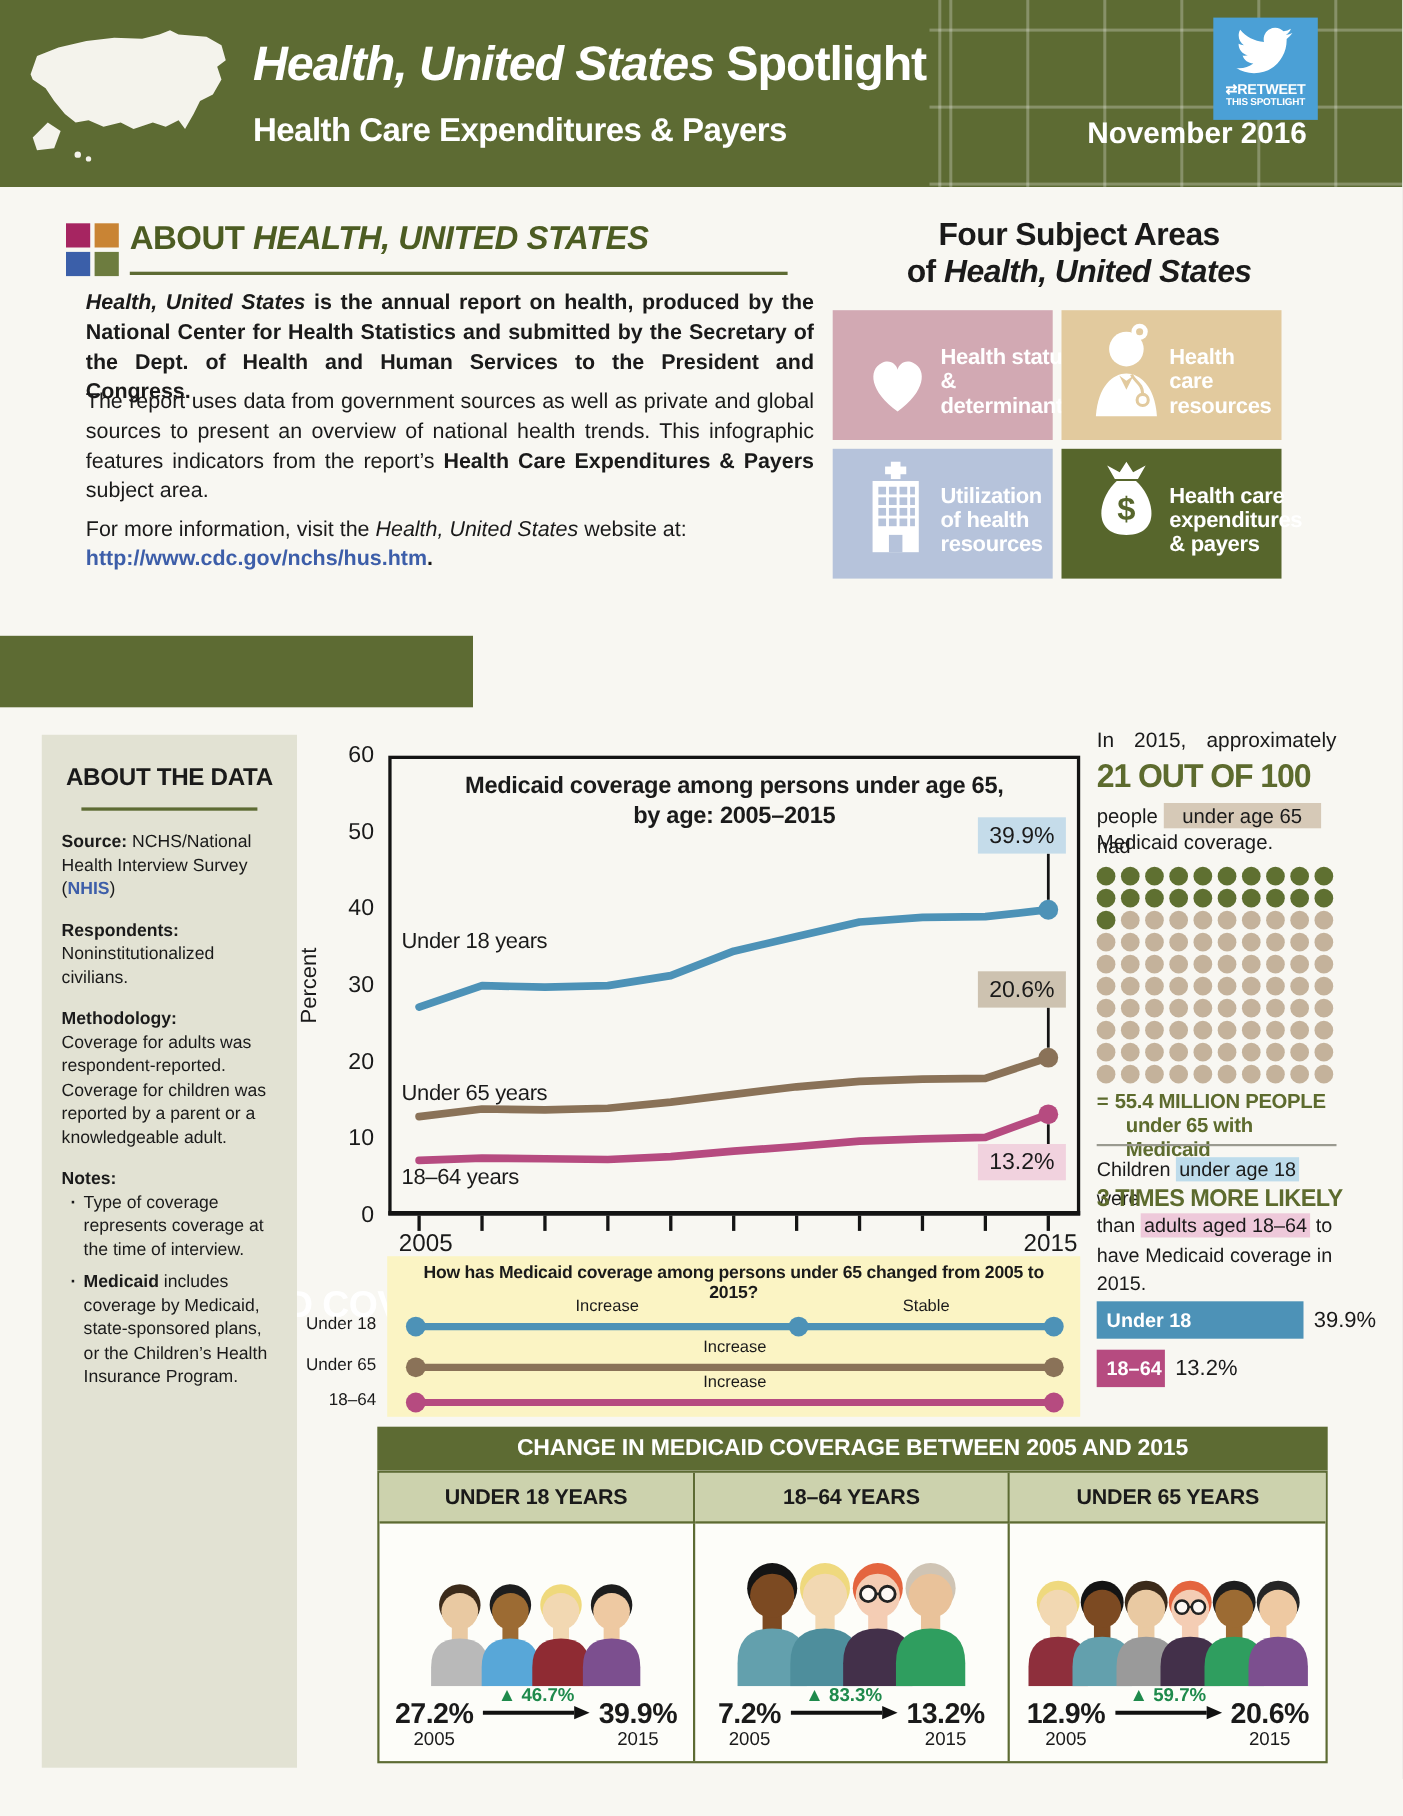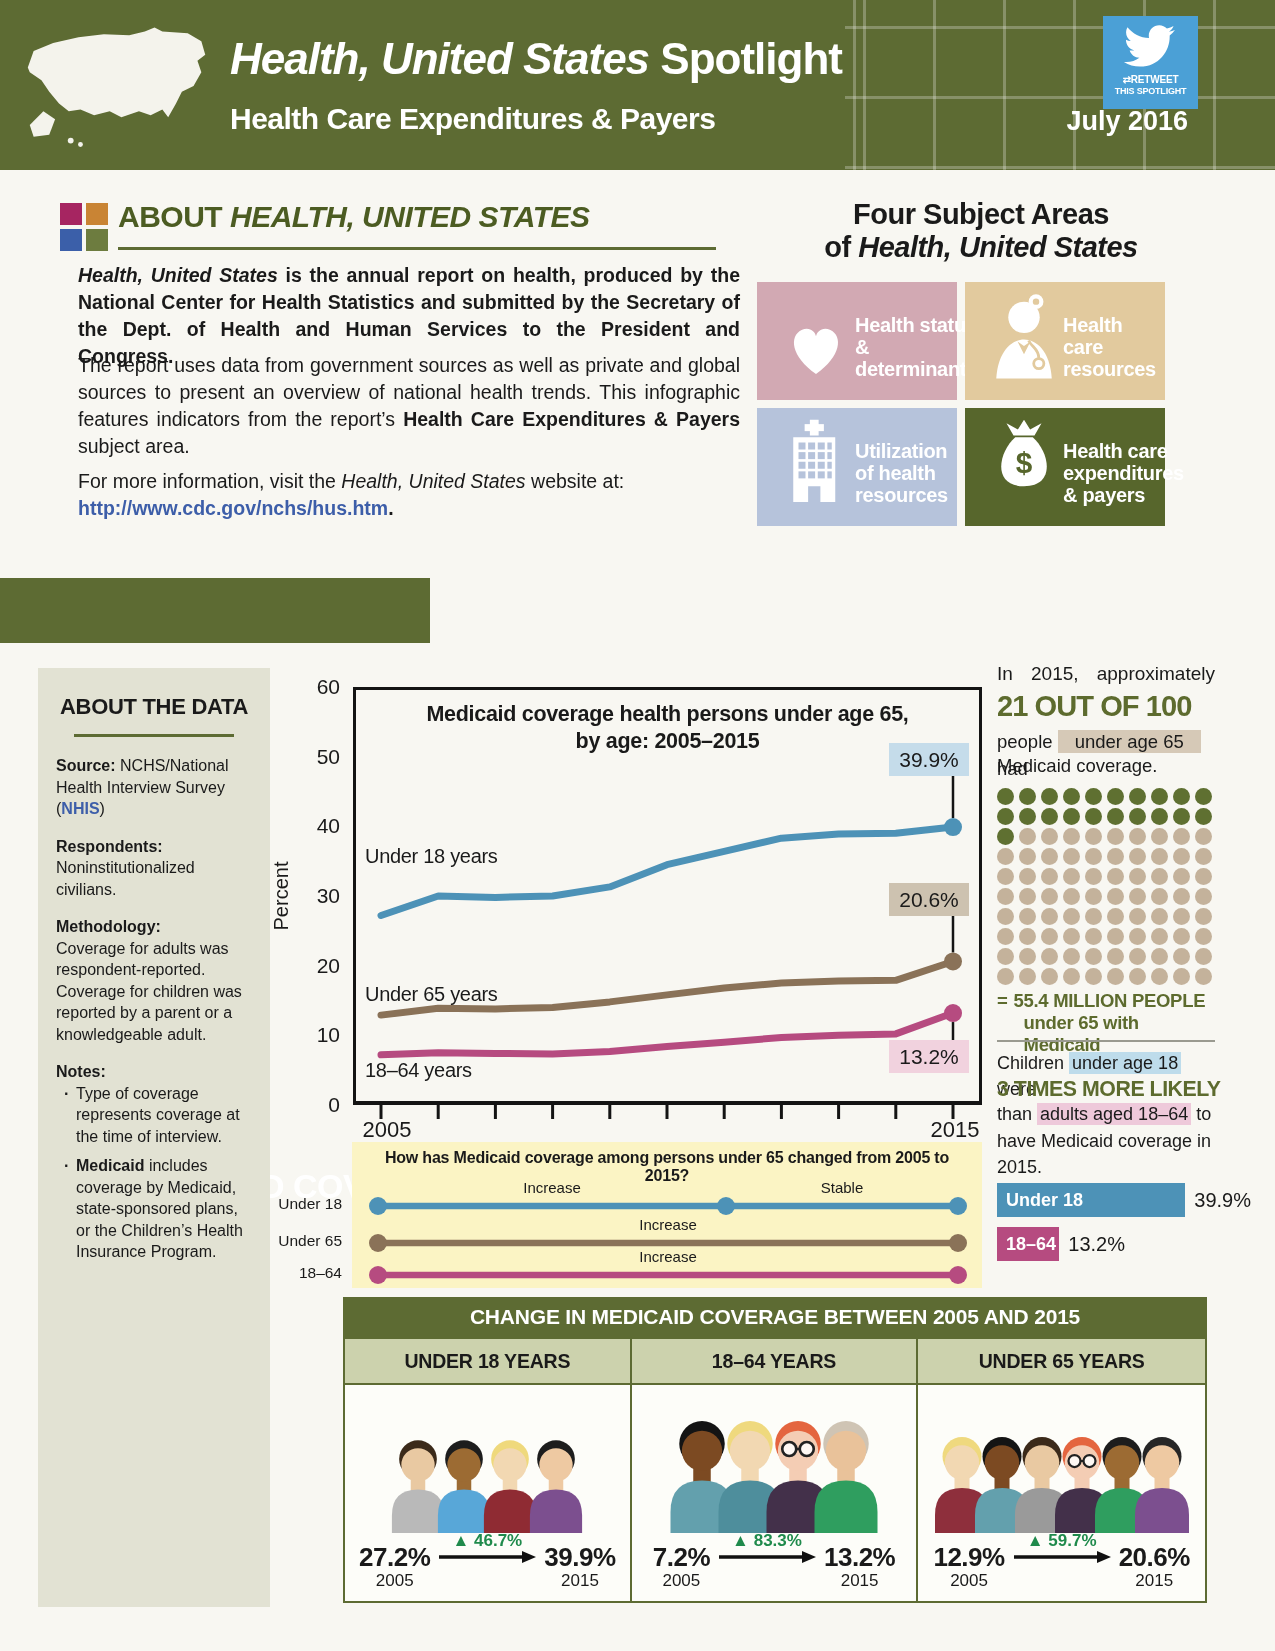--- a/index.html
+++ b/index.html
@@ -15,21 +15,21 @@
   #hgrid{left:845px;top:0;width:430px;height:170px;
     background-image:repeating-linear-gradient(to right,rgba(255,255,255,.26) 0 3px,transparent 3px 70px),
                      repeating-linear-gradient(to bottom,rgba(255,255,255,.26) 0 3px,transparent 3px 70px);
     background-position:18px 26px,18px 26px;}
   #usmap{left:20px;top:20px;}
   #h-title{left:230px;top:34px;width:760px;font-size:44px;color:#fff;letter-spacing:-1px;white-space:nowrap;}
   #h-sub{left:230px;top:102px;width:700px;font-size:30px;color:#fff;font-weight:bold;letter-spacing:-0.5px;}
   #h-date{left:950px;top:106px;width:238px;font-size:27px;color:#fff;font-weight:bold;text-align:right;}
   #badge{left:1103px;top:16px;width:95px;height:93px;background:#4ba0d6;color:#fff;text-align:center;cursor:pointer;}
   #badge .bird{margin-top:8px;}
-  #badge .rt{font-size:10px;font-weight:bold;line-height:12px;letter-spacing:-0.2px;}
+  #badge .rt{font-size:13px;font-weight:bold;line-height:12px;letter-spacing:-0.2px;}
   #badge .rt2{font-size:9px;font-weight:bold;line-height:11px;letter-spacing:-0.2px;}
 
   
   .sq-grid{display:grid;grid-template-columns:22px 22px;grid-template-rows:22px 22px;gap:4px;}
   #about-squares{left:60px;top:203px;}
   #about-title{left:118px;top:200px;width:620px;font-size:30px;color:#4c5c22;font-weight:bold;letter-spacing:-0.5px;white-space:nowrap;}
   #about-rule{left:118px;top:247px;width:598px;height:3px;background:#5d6b33;}
   .para{left:78px;width:662px;font-size:19.5px;line-height:27px;text-align:justify;}
   #p1{top:262px;font-weight:bold;}
   #p2{top:352px;}
@@ -127,21 +127,21 @@
   <div id="header" class="abs">
     <div id="hgrid" class="abs"></div>
     <svg id="usmap" class="abs" width="195" height="130" viewBox="0 0 200 130">
       <path fill="#f4f3ec" d="M8 47 L14 30 L34 22 L60 16 L86 13 L112 14 L128 10 L138 6 L146 10 L172 12 L186 20 L190 34 L182 40 L186 52 L178 66 L166 72 L160 84 L152 98 L146 90 L134 96 L122 92 L104 98 L92 92 L76 96 L62 90 L50 92 L40 84 L30 72 L22 60 L10 52 Z"></path>
       <path fill="#f4f3ec" d="M10 106 L24 92 L36 100 L30 116 L14 118 Z"></path>
       <circle cx="52" cy="122" r="3" fill="#f4f3ec"></circle>
         <circle cx="62" cy="126" r="2.5" fill="#f4f3ec"></circle>
     </svg>
     <div id="h-title" class="abs b"><span class="i">Health, United States</span><span> Spotlight</span></div>
     <div id="h-sub" class="abs">Health Care Expenditures &amp; Payers</div>
-    <div id="h-date" class="abs">July 2016</div>
+    <div id="h-date" class="abs">November 2016</div>
     <div id="badge" class="abs">
       <svg class="bird" width="58" height="46" viewBox="0 0 60 50">
         <path fill="#fff" d="M56 6.6c-2 .9-4.2 1.5-6.5 1.8 2.3-1.4 4.1-3.6 5-6.2-2.2 1.3-4.6 2.2-7.2 2.7C45.2 2.7 42.2 1.3 39 1.3c-6.3 0-11.4 5.1-11.4 11.4 0 .9.1 1.8.3 2.6C18.4 14.8 10 10.3 4.4 3.4c-1 1.7-1.5 3.6-1.5 5.7 0 4 2 7.4 5.1 9.5-1.9-.1-3.6-.6-5.2-1.4v.1c0 5.5 3.9 10.1 9.1 11.2-1 .3-2 .4-3 .4-.7 0-1.4-.1-2.1-.2 1.4 4.5 5.6 7.8 10.6 7.9-3.9 3-8.8 4.8-14.1 4.8-.9 0-1.8-.1-2.7-.2 5 3.2 11 5.1 17.4 5.1 20.9 0 32.3-17.3 32.3-32.3v-1.5c2.2-1.6 4.1-3.6 5.7-5.9z"></path>
       </svg>
       <div class="rt"><span>⇄</span><span>RETWEET</span></div>
       <div class="rt2">THIS SPOTLIGHT</div>
     </div>
   </div>
 
   <div id="about-squares" class="abs sq-grid">
@@ -294,21 +294,21 @@
         <line x1="600" y1="89" x2="600" y2="131.03000000000003" stroke="#141414" stroke-width="2.5"></line>
         <circle cx="600" cy="140.03000000000003" r="9" fill="#4d92b7"></circle>
         <polyline points="28.0,328.1 85.2,321.2 142.4,321.9 199.6,320.5 256.8,314.9 314.0,307.9 371.2,301.0 428.4,296.1 485.6,294.0 542.8,293.3 600.0,274.5" fill="none" stroke="#8a7258" stroke-width="7" stroke-linejoin="round" stroke-linecap="round"></polyline>
         <line x1="600" y1="229" x2="600" y2="265.4866666666667" stroke="#141414" stroke-width="2.5"></line>
         <circle cx="600" cy="274.4866666666667" r="9" fill="#8a7258"></circle>
         <polyline points="28.0,367.8 85.2,365.8 142.4,366.4 199.6,367.1 256.8,364.4 314.0,359.5 371.2,355.3 428.4,350.4 485.6,348.3 542.8,346.9 600.0,326.0" fill="none" stroke="#b64b80" stroke-width="7" stroke-linejoin="round" stroke-linecap="round"></polyline>
         <line x1="600" y1="353" x2="600" y2="335.04" stroke="#141414" stroke-width="2.5"></line>
         <circle cx="600" cy="326.04" r="9" fill="#b64b80"></circle>
       </svg>
     <div id="c-title">
-      <div>Medicaid coverage health persons under age 65,</div>
+      <div>Medicaid coverage among persons under age 65,</div>
       <div>by age: 2005–2015</div>
     </div>
     <div id="sl0" class="slab">Under 18 years</div>
     <div id="sl1" class="slab">Under 65 years</div>
     <div id="sl2" class="slab">18–64 years</div>
     <div class="elb elb0" style="background: rgb(197, 220, 234);">39.9%</div>
     <div class="elb elb1" style="background: rgb(205, 194, 176);">20.6%</div>
     <div class="elb elb2" style="background: rgb(241, 210, 222);">13.2%</div>
   </div>
   <div class="abs xlab" style="left:355px">2005</div>

